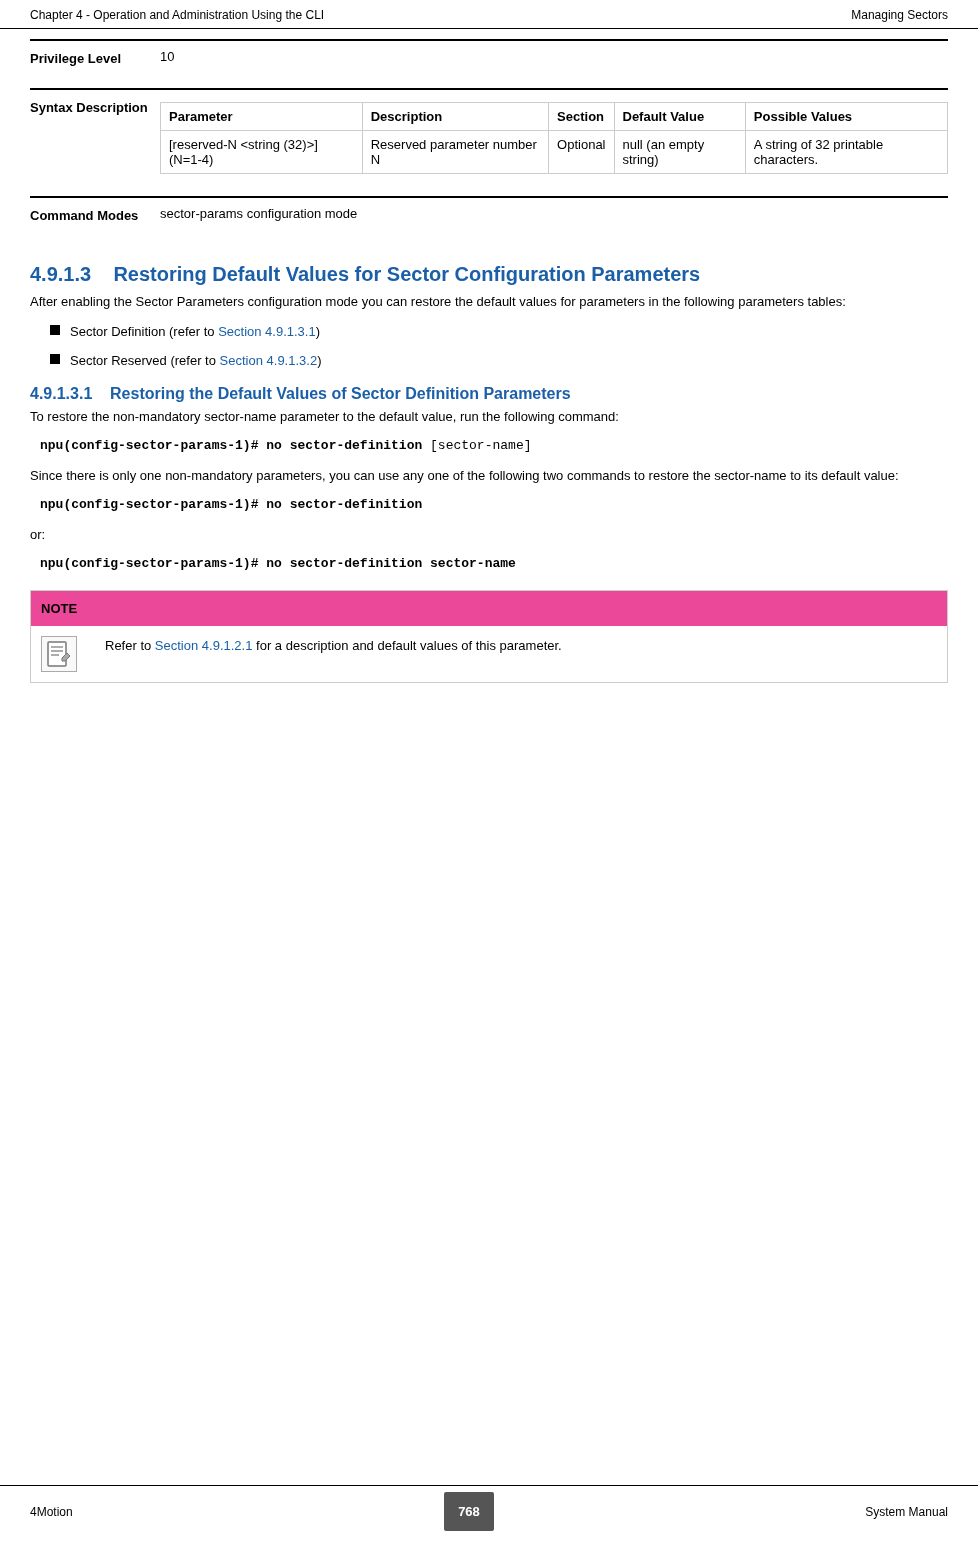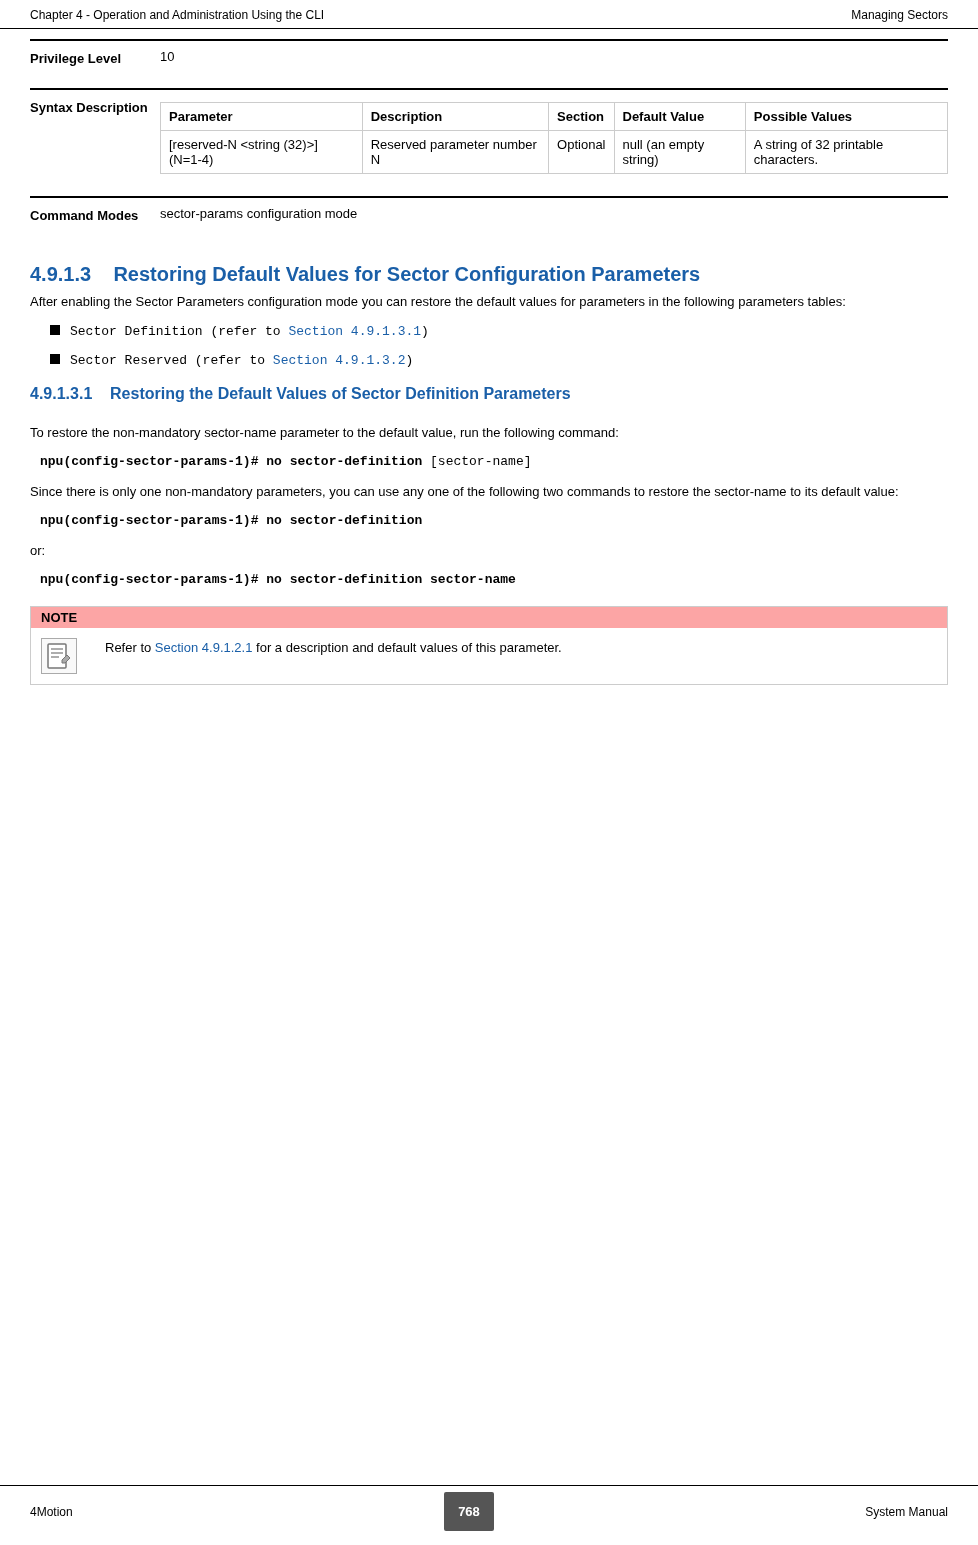--- a/index.html
+++ b/index.html
@@ -81,35 +81,34 @@
       font-weight: bold;
       color: #1a5fa8;
       margin-top: 18px;
       margin-bottom: 6px;
     }
     .section-heading-sub {
       font-size: 16px;
       font-weight: bold;
       color: #1a5fa8;
       margin-top: 14px;
-      margin-bottom: 20px;
+      margin-bottom: 4px;
     }
 
     
     .body-text {
       font-size: 13px;
       line-height: 1.5;
       margin-bottom: 10px;
     }
 
     
     .bullet-list {
       margin-left: 20px;
       margin-bottom: 10px;
-      font-family: Liberation Mono, monospace;
     }
     .bullet-item {
       display: flex;
       align-items: flex-start;
       margin-bottom: 10px;
       font-size: 13px;
       line-height: 1.5;
     }
     .bullet-square {
       display: inline-block;
@@ -138,22 +137,22 @@
       font-weight: normal;
     }
 
     
     .note-box {
       border: 1px solid #ccc;
       margin-top: 16px;
       margin-bottom: 10px;
     }
     .note-header {
-      background: #fca5a5;
-      padding: 3px 10px;
+      background: #ec4899;
+      padding: 10px 10px;
       font-weight: bold;
       font-size: 13px;
     }
     .note-body {
       display: flex;
       align-items: flex-start;
       padding: 10px;
       gap: 28px;
     }
     .note-icon {

